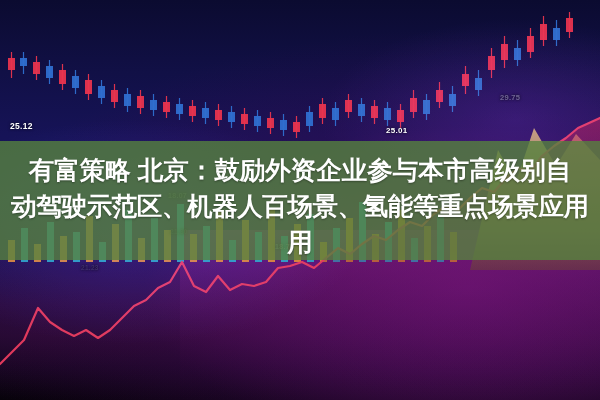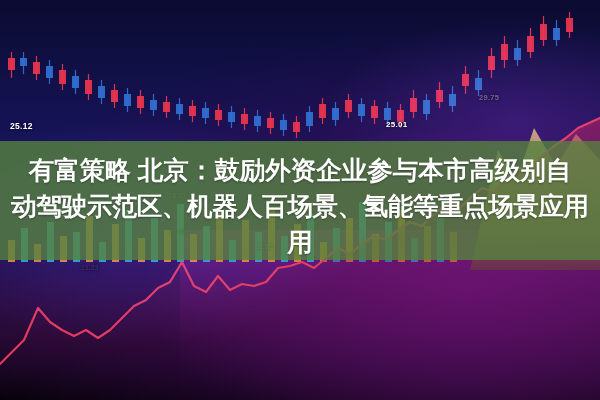--- a/index.html
+++ b/index.html
@@ -47,21 +47,21 @@
 
   
   .price-label {
     position: absolute;
     color: #ffffff;
     font-weight: bold;
     letter-spacing: .3px;
     white-space: nowrap;
     text-shadow: 0 0 3px rgba(0,0,0,0.85);
   }
-  .price-label.dim  { color: rgba(225,225,255,0.40); }
+  .price-label.dim  { color: rgba(225,225,255,0.40); margin-left: 21px; }
   .price-label.dim2 { color: rgba(210,215,255,0.24); }
   .price-label.dim3 { color: rgba(200,210,255,0.15); }
 
   
   #headline-band {
     position: absolute;
     left: 0;
     top: 141px;
     width: 600px;
     height: 119px;
@@ -250,21 +250,21 @@
       </g>
     <g id="g-line">
         <path d="M0 364 L12 352 L24 340 L38 308 L50 322 L62 330 L74 336 L86 330 L98 338 L110 330 L122 318 L134 306 L146 300 L158 288 L170 282 L182 262 L194 286 L206 292 L218 276 L230 290 L242 284 L254 286 L266 282 L278 268 L290 266 L302 262 L314 268 L326 258 L338 248 L350 254 L362 244 L374 236 L386 240 L398 230 L410 222 L422 226 L434 214 L446 206 L458 210 L470 198 L482 188 L494 192 L506 178 L518 168 L530 172 L542 156 L554 146 L566 138 L578 128 L600 118" fill="none" stroke="#e03a5c" stroke-width="2.2" stroke-linejoin="round" stroke-linecap="round"></path>
       </g>
   </svg>
 
   <div class="layer" id="bg-glow"></div>
 
   <div class="layer" id="g-labels">
       <span class="price-label " style="left: 10px; top: 121px; font-size: 8.5px;">25.12</span>
-      <span class="price-label " style="left: 386px; top: 120px; font-size: 8px;">25.01</span>
+      <span class="price-label " style="left: 386px; top: 126px; font-size: 8px;">25.01</span>
       <span class="price-label dim" style="left: 479px; top: 93px; font-size: 7.5px;">29.75</span>
       <span class="price-label dim2" style="left: 168px; top: 192px; font-size: 7px;">18.07</span>
       <span class="price-label dim" style="left: 254px; top: 243px; font-size: 7px;">18.75</span>
       <span class="price-label dim3" style="left: 81px; top: 264px; font-size: 6.5px;">21.23</span>
       <span class="price-label dim3" style="left: 170px; top: 228px; font-size: 6.5px;">21.30</span>
     </div>
 
   <div id="headline-band"></div>
 
   <div id="headline-text">

